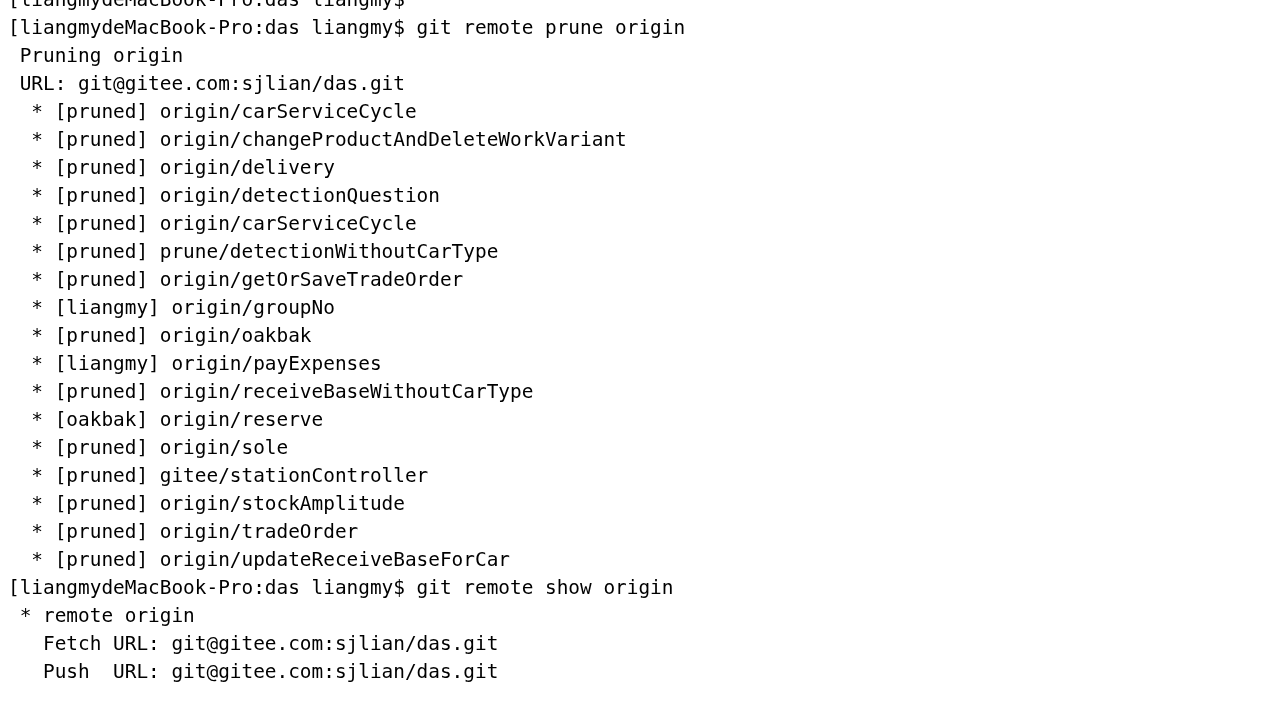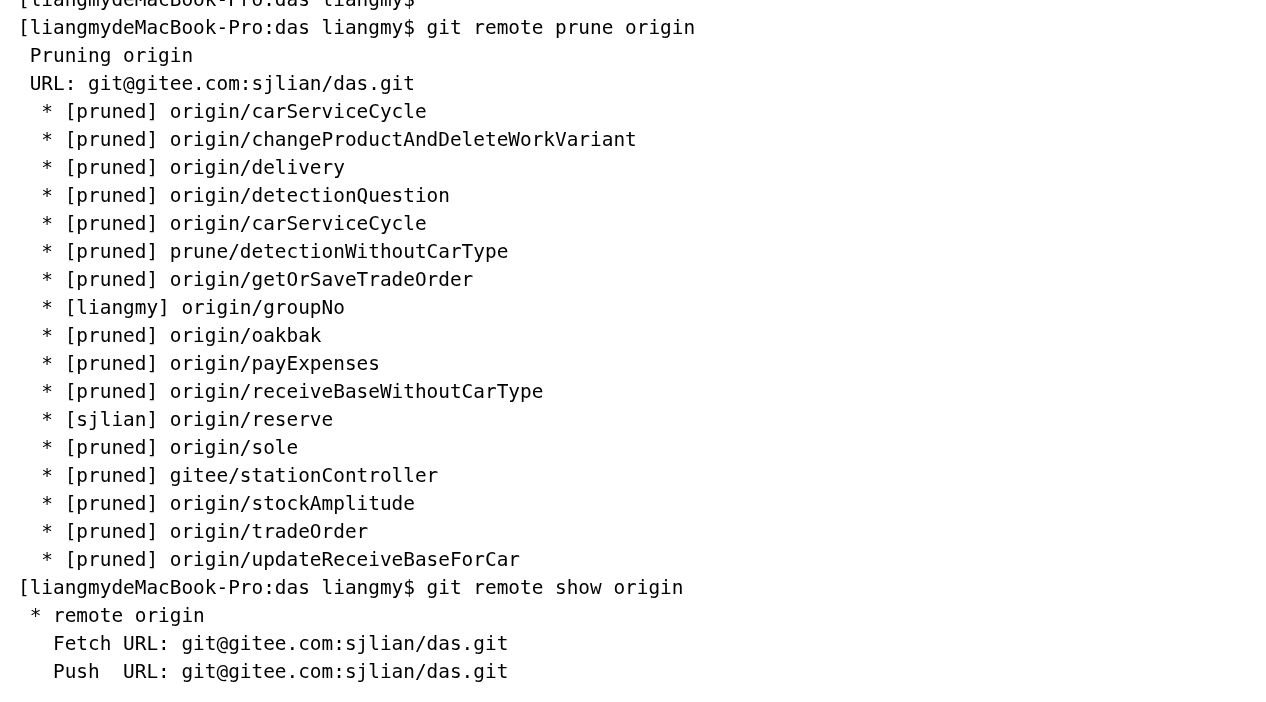--- a/index.html
+++ b/index.html
@@ -33,44 +33,44 @@
     top: -14px;
     width: 1266px;
   }
   .line {
     height: 28px;
     white-space: pre;
     font-family: "DejaVu Sans Mono", "Liberation Mono", monospace;
     font-size: 19.4px;
     line-height: 28px;
     color: #000000;
-    padding-left: 18px;
+    padding-left: 8px;
   }
 </style>
 </head>
 <body>
 
 <div id="terminal">
   <div id="screen">
     <div class="line">[liangmydeMacBook-Pro:das liangmy$ </div>
     <div class="line">[liangmydeMacBook-Pro:das liangmy$ git remote prune origin</div>
     <div class="line"> Pruning origin</div>
     <div class="line"> URL: git@gitee.com:sjlian/das.git</div>
     <div class="line">  * [pruned] origin/carServiceCycle</div>
     <div class="line">  * [pruned] origin/changeProductAndDeleteWorkVariant</div>
     <div class="line">  * [pruned] origin/delivery</div>
     <div class="line">  * [pruned] origin/detectionQuestion</div>
     <div class="line">  * [pruned] origin/carServiceCycle</div>
     <div class="line">  * [pruned] prune/detectionWithoutCarType</div>
     <div class="line">  * [pruned] origin/getOrSaveTradeOrder</div>
     <div class="line">  * [liangmy] origin/groupNo</div>
     <div class="line">  * [pruned] origin/oakbak</div>
-    <div class="line">  * [pruned] origin/payExpenses</div>
+    <div class="line">  * [liangmy] origin/payExpenses</div>
     <div class="line">  * [pruned] origin/receiveBaseWithoutCarType</div>
-    <div class="line">  * [sjlian] origin/reserve</div>
+    <div class="line">  * [oakbak] origin/reserve</div>
     <div class="line">  * [pruned] origin/sole</div>
     <div class="line">  * [pruned] gitee/stationController</div>
     <div class="line">  * [pruned] origin/stockAmplitude</div>
     <div class="line">  * [pruned] origin/tradeOrder</div>
     <div class="line">  * [pruned] origin/updateReceiveBaseForCar</div>
     <div class="line">[liangmydeMacBook-Pro:das liangmy$ git remote show origin</div>
     <div class="line"> * remote origin</div>
     <div class="line">   Fetch URL: git@gitee.com:sjlian/das.git</div>
     <div class="line">   Push  URL: git@gitee.com:sjlian/das.git</div>
   </div>

